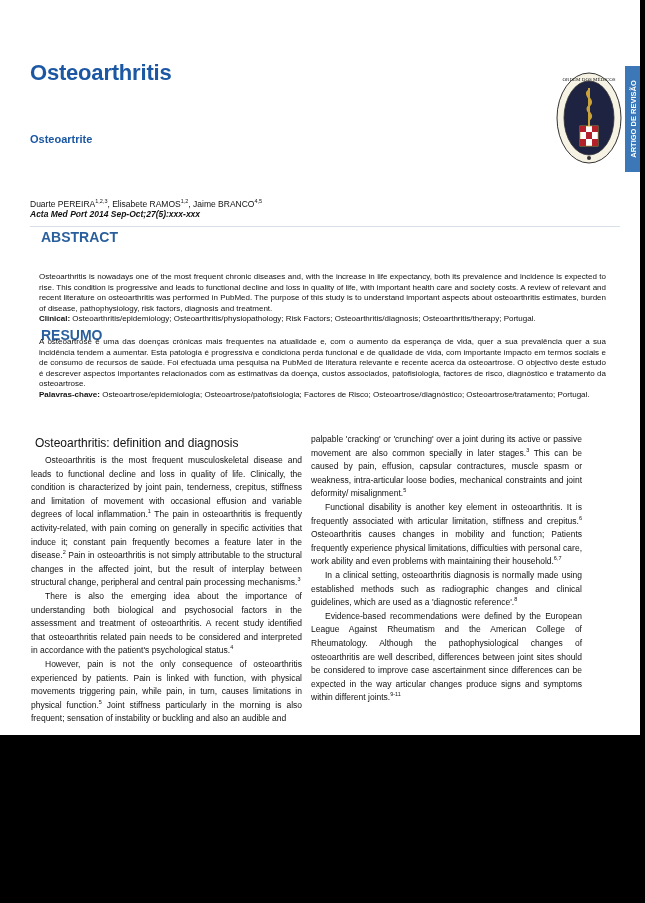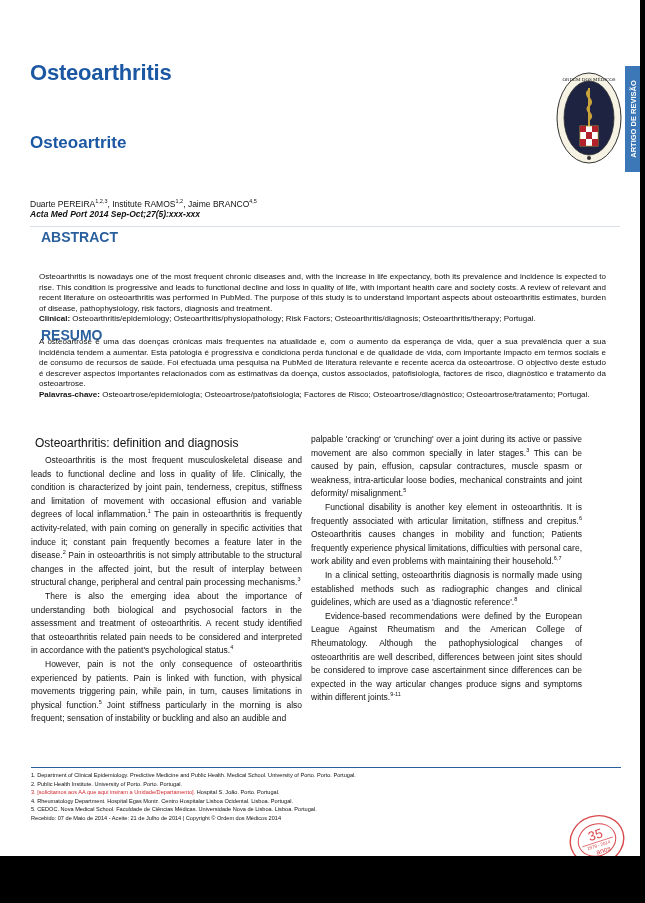--- a/index.html
+++ b/index.html
@@ -1,19 +1,19 @@
 <!DOCTYPE html>
 <html><head>
 <meta charset="utf-8">
 <style>
   html, body { margin:0; padding:0; }
   body { width:645px; height:903px; background:#000; position:relative; overflow:hidden; font-family:"Liberation Sans", sans-serif; }
-  .page { position:absolute; left:0; top:0; width:640px; height:856px; background:#fff; overflow:hidden; }
+  .page { position:absolute; left:0; top:0; width:640px; height:735px; background:#fff; overflow:hidden; }
   .title { position:absolute; left:30px; top:60px; font-size:22px; font-weight:bold; color:#1b57a3; letter-spacing:-0.2px; }
-  .subtitle { position:absolute; left:30px; top:133px; font-size:17px; font-weight:bold; color:#1b57a3; }
+  .subtitle { position:absolute; left:30px; top:133px; font-size:11px; font-weight:bold; color:#1b57a3; }
   .logo { position:absolute; left:556px; top:72px; width:66px; height:92px; }
   .side-tab { position:absolute; left:625px; top:66px; width:15px; height:106px; background:#3c78b8; }
   .side-tab span { position:absolute; left:50%; top:50%; transform:translate(-50%,-50%) rotate(-90deg); white-space:nowrap; color:#fff; font-size:7.5px; font-weight:bold; }
   .authors { position:absolute; left:30px; top:198px; font-size:8.5px; color:#111; }
   .authors sup { font-size:5.5px; }
   .citation { position:absolute; left:30px; top:209px; font-size:8.5px; font-weight:bold; color:#111;font-style:italic; }
   .sec-head { position:absolute; left:31px; font-size:14px; font-weight:bold; color:#2a5f9e;margin-left:10px; }
   .abs-box { position:absolute; left:30px; width:590px; border-top:1px solid #d8dfe8; }
   .abs-text { position:absolute; left:39px; width:567px; font-size:8px; line-height:10.5px; color:#111; text-align:justify; }
   .abs-text b { font-weight:bold; }
@@ -51,21 +51,21 @@
       <rect x="24" y="67" width="6" height="7" fill="#b3222a"></rect>
     <rect x="36" y="67" width="6" height="7" fill="#b3222a"></rect>
     <circle cx="33" cy="86" r="2" fill="#333"></circle>
     <text x="33" y="9" font-size="5" text-anchor="middle" fill="#222" font-family="Liberation Serif, serif">ORDEM DOS MÉDICOS</text>
   </svg>
 
   <div class="side-tab">
     <span>ARTIGO DE REVISÃO</span>
   </div>
 
-  <div class="authors" id="authors"><span>Duarte PEREIRA</span><sup>1,2,3</sup>, <span>Institute RAMOS</span><sup>1,2</sup>, <span>Jaime BRANCO</span><sup>4,5</sup></div>
+  <div class="authors" id="authors"><span>Duarte PEREIRA</span><sup>1,2,3</sup>, <span>Elisabete RAMOS</span><sup>1,2</sup>, <span>Jaime BRANCO</span><sup>4,5</sup></div>
   <div class="citation">Acta Med Port 2014 Sep-Oct;27(5):xxx-xxx</div>
 
   <div class="abs-box" style="top:226px;"></div>
   <div class="sec-head" style="top:229px;">ABSTRACT</div>
   <div class="abs-text" style="top:240px;margin-top:32px;">
     <span>Osteoarthritis is nowadays one of the most frequent chronic diseases and, with the increase in life expectancy, both its prevalence and incidence is expected to rise. This condition is progressive and leads to functional decline and loss in quality of life, with important health care and society costs. A review of relevant and recent literature on osteoarthritis was performed in PubMed. The purpose of this study is to understand important aspects about osteoarthritis estimates, burden of disease, pathophysiology, risk factors, diagnosis and treatment.</span><br>
     <b>Clinical:</b>
     <span>Osteoarthritis/epidemiology; Osteoarthritis/physiopathology; Risk Factors; Osteoarthritis/diagnosis; Osteoarthritis/therapy; Portugal.</span>
   </div>
 

